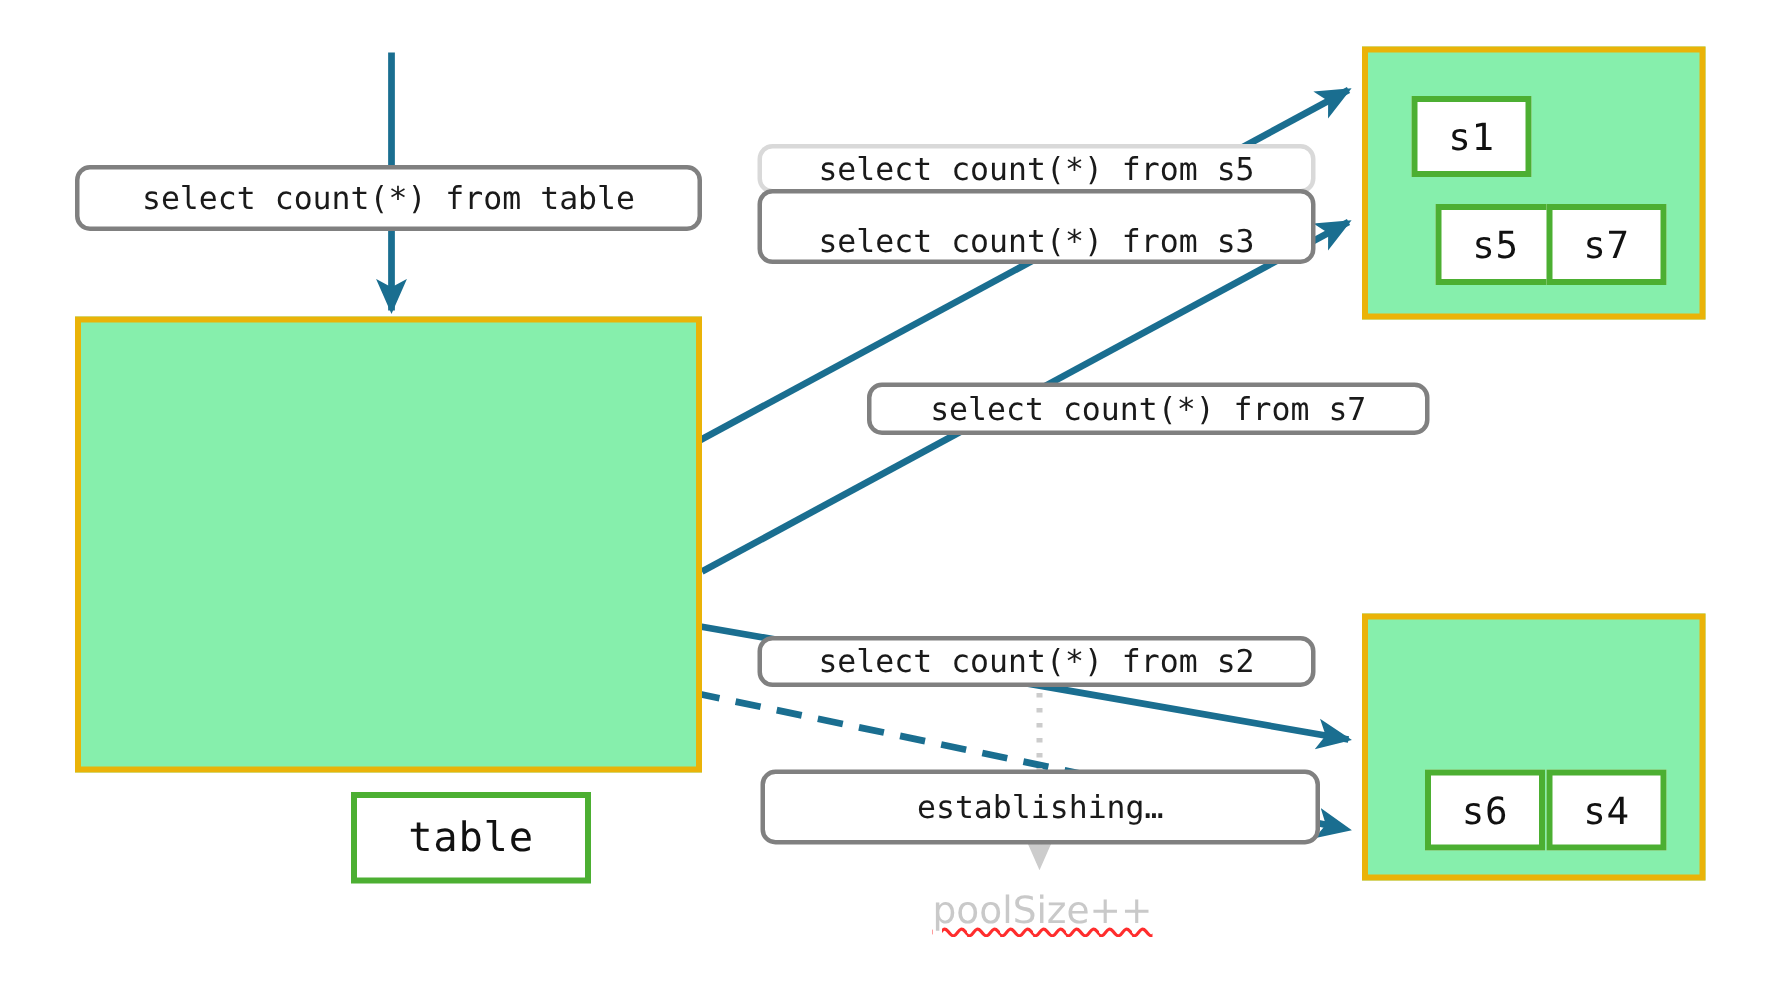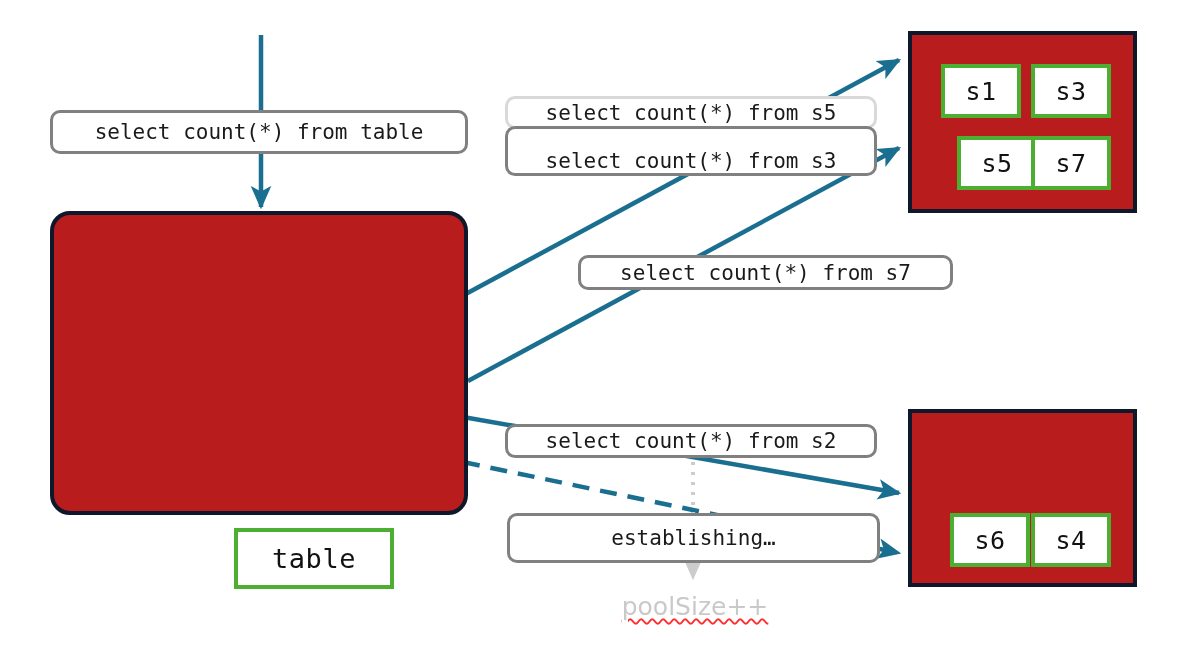--- a/index.html
+++ b/index.html
@@ -23,30 +23,29 @@
     left: 0;
     top: 0;
     width: 1184px;
     height: 660px;
     pointer-events: none;
   }
 
   
   .blue-container {
     position: absolute;
-    background: #b91c1c;
-    border: 4px solid #0f172a;
+    background: #86efac;
+    border: 4px solid #eab308;
     box-sizing: border-box;
   }
   #table-container {
     left: 50px;
     top: 211px;
     width: 418px;
     height: 304px;
-    border-radius: 20px;
   }
   #shard-group-top {
     left: 908px;
     top: 31px;
     width: 229px;
     height: 182px;
   }
   #shard-group-bottom {
     left: 908px;
     top: 409px;
@@ -174,23 +173,20 @@
   <div class="blue-container" id="table-container">
     <div class="leaf-box" id="table-leaf">
       <span>table</span>
     </div>
   </div>
 
   <div class="blue-container" id="shard-group-top">
     <div class="leaf-box shard-sm" id="shard-s1">
       <span>s1</span>
     </div>
-    <div class="leaf-box shard-sm" id="shard-s3">
-      <span>s3</span>
-    </div>
     <div class="leaf-box shard-sm" id="shard-s5">
       <span>s5</span>
     </div>
     <div class="leaf-box shard-sm" id="shard-s7">
       <span>s7</span>
     </div>
   </div>
 
   <div class="blue-container" id="shard-group-bottom">
     <div class="leaf-box shard-sm" id="shard-s6">

